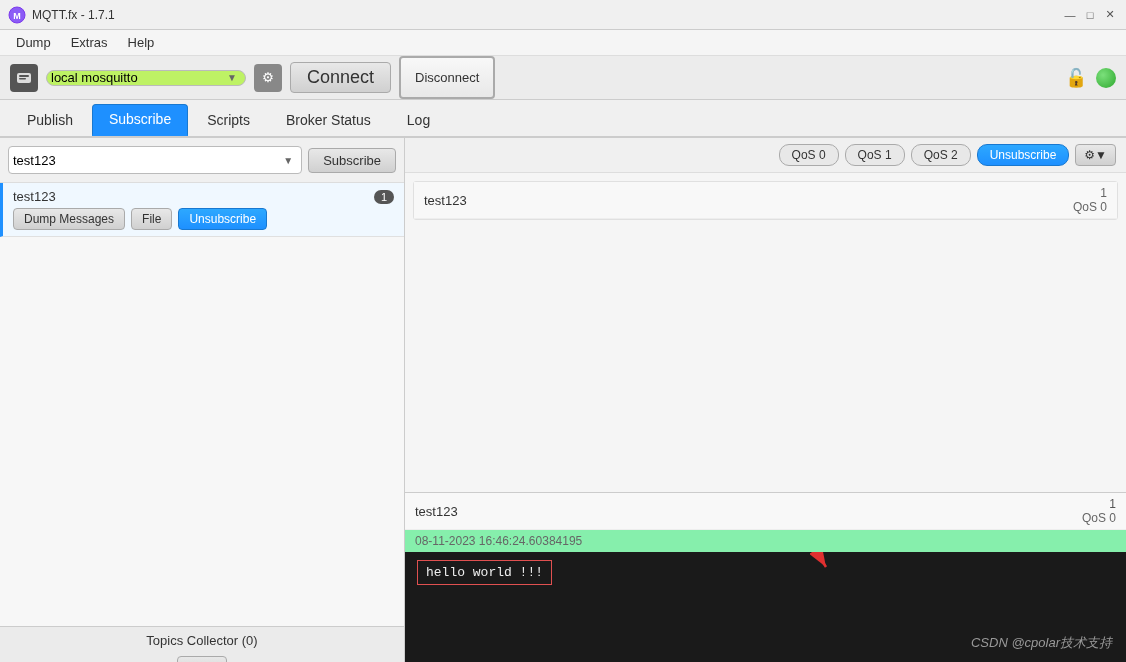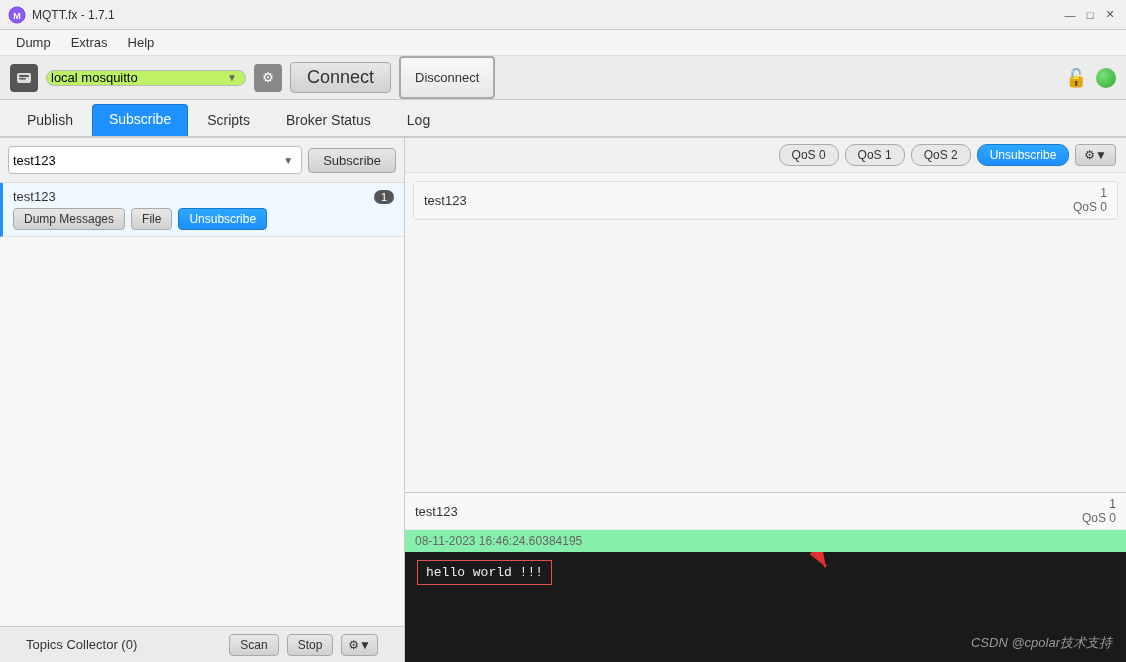--- a/index.html
+++ b/index.html
@@ -171,25 +171,26 @@
     .btn-unsubscribe {
       background: linear-gradient(to bottom, #2da8ff, #1e90ff);
       border: 1px solid #1878d0; border-radius: 4px; padding: 3px 10px;
       font-size: 12px; cursor: pointer; color: white;
     }
 
     
     .topics-collector {
       border-top: 1px solid #ccc;
       background: #ebebeb;
-      padding: 6px 26px;
+      padding: 6px 16px;
       display: flex;
       align-items: center;
       gap: 8px;
       height: 36px;
+      flex-direction: column;
     }
     .topics-collector-label { font-size: 13px; color: #333; flex: 1; }
     .btn-scan {
       background: linear-gradient(to bottom, #e8e8e8, #d0d0d0);
       border: 1px solid #aaa; border-radius: 4px; padding: 3px 10px;
       font-size: 12px; cursor: pointer; color: #333;
     }
     .btn-stop {
       background: linear-gradient(to bottom, #e8e8e8, #d0d0d0);
       border: 1px solid #aaa; border-radius: 4px; padding: 3px 10px;

